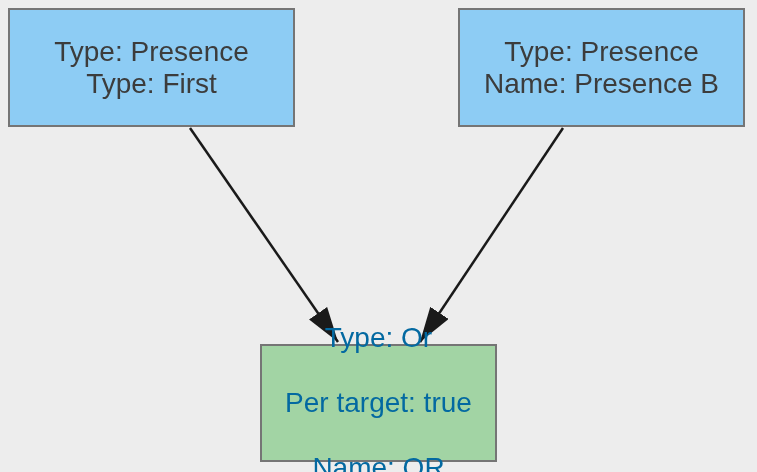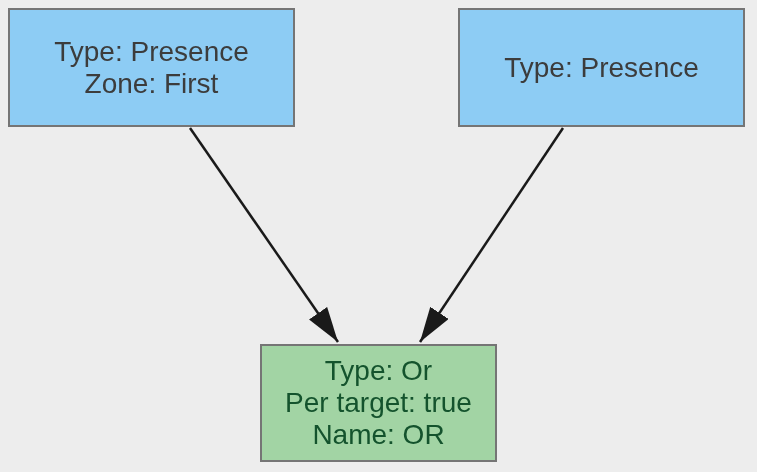--- a/index.html
+++ b/index.html
@@ -45,26 +45,27 @@
       <marker id="arrowhead" markerUnits="userSpaceOnUse" markerWidth="38" markerHeight="24" refX="35" refY="11" orient="auto">
         <path d="M0,0 L35,11 L0,22 Z" style="fill: rgb(26, 26, 26);"></path>
       </marker>
     </defs>
     <line x1="190" y1="128" x2="338" y2="342" stroke-width="2.5" marker-end="url(#arrowhead)" style="stroke: rgb(26, 26, 26);"></line>
     <line x1="563" y1="128" x2="420" y2="342" stroke-width="2.5" marker-end="url(#arrowhead)" style="stroke: rgb(26, 26, 26);"></line>
   </svg>
 
   <div class="node" id="node-presence-a" style="background-color: rgb(141, 204, 244); border-color: rgb(117, 117, 117); color: rgb(60, 60, 60);">
     <div class="text-line">Type: Presence</div>
-    <div class="text-line">Zone: First</div>
+    <div class="text-line">Type: First</div>
   </div>
 
   <div class="node" id="node-presence-b" style="background-color: rgb(141, 204, 244); border-color: rgb(117, 117, 117); color: rgb(60, 60, 60);">
     <div class="text-line">Type: Presence</div>
+    <div class="text-line">Name: Presence B</div>
   </div>
 
-  <div class="node" id="node-or" style="background-color: rgb(162, 212, 164); border-color: rgb(117, 117, 117); color: #14532d;">
+  <div class="node" id="node-or" style="background-color: rgb(162, 212, 164); border-color: rgb(117, 117, 117); color: #0369a1; gap: 33px;">
     <div class="text-line">Type: Or</div>
     <div class="text-line">Per target: true</div>
     <div class="text-line">Name: OR</div>
   </div>
 
 </div>
 
 </body></html>

